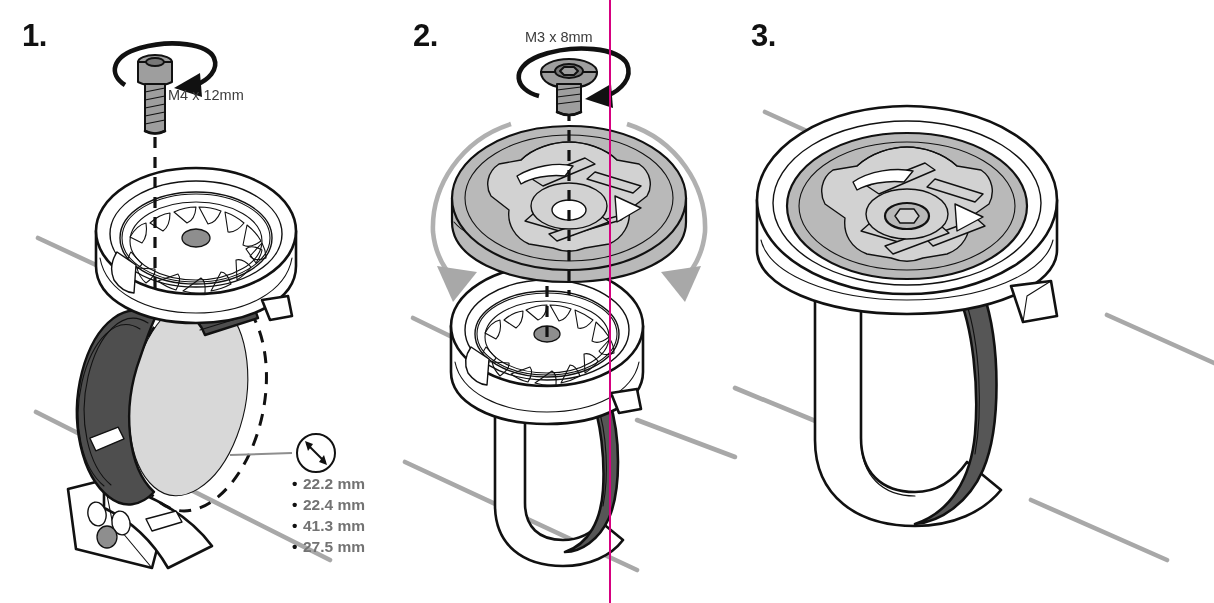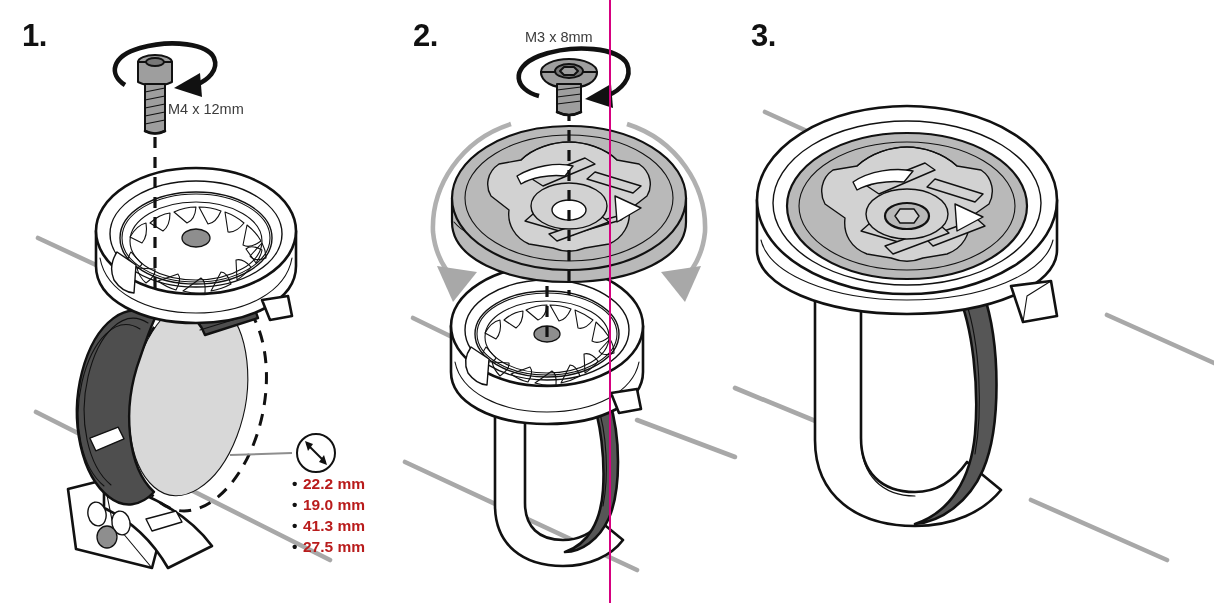--- a/index.html
+++ b/index.html
@@ -43,36 +43,36 @@
 
   .part-label {
     position: absolute;
     font-family: "Liberation Sans", sans-serif;
     font-size: 14.5px;
     font-weight: normal;
     color: #3c3c3c;
     white-space: nowrap;
     user-select: none;
   }
-  #label-m4 { left: 168px; top: 101px; }
+  #label-m4 { left: 168px; top: 87px; }
   #label-m3 { left: 120px; top: 21px; margin-top: 8px; }
 
   .spec-list {
     position: absolute;
     left: 292px;
     top: 473px;
     margin: 0;
     padding: 0;
     list-style: none;
   }
   .spec-list li {
     font-family: "Liberation Sans", sans-serif;
     font-size: 15.5px;
     font-weight: bold;
-    color: #b91c1c;
+    color: #737373;
     line-height: 21px;
     white-space: nowrap;
   }
   .spec-list li::before {
     content: "\2022";
     display: inline-block;
     width: 11px;
     color: #111111;
   }
 
@@ -248,21 +248,21 @@
         <path class="sym-arrow" d="M 307 444 L 325 462"></path>
         <polygon class="sym-head" points="305,441 313,444 308,451"></polygon>
         <polygon class="sym-head" points="327,465 319,462 324,455"></polygon>
       </g>
     </svg>
 
     <div class="part-label" id="label-m4">M4 x 12mm</div>
 
     <ul class="spec-list">
       <li>22.2 mm</li>
-      <li>19.0 mm</li>
+      <li>22.4 mm</li>
       <li>41.3 mm</li>
       <li>27.5 mm</li>
     </ul>
   </div>
 
   <div class="panel" id="panel-2">
 
     <div class="step-number" id="step-num-2">2.</div>
 
     <svg class="art" width="330" height="603" viewBox="0 0 330 603">

